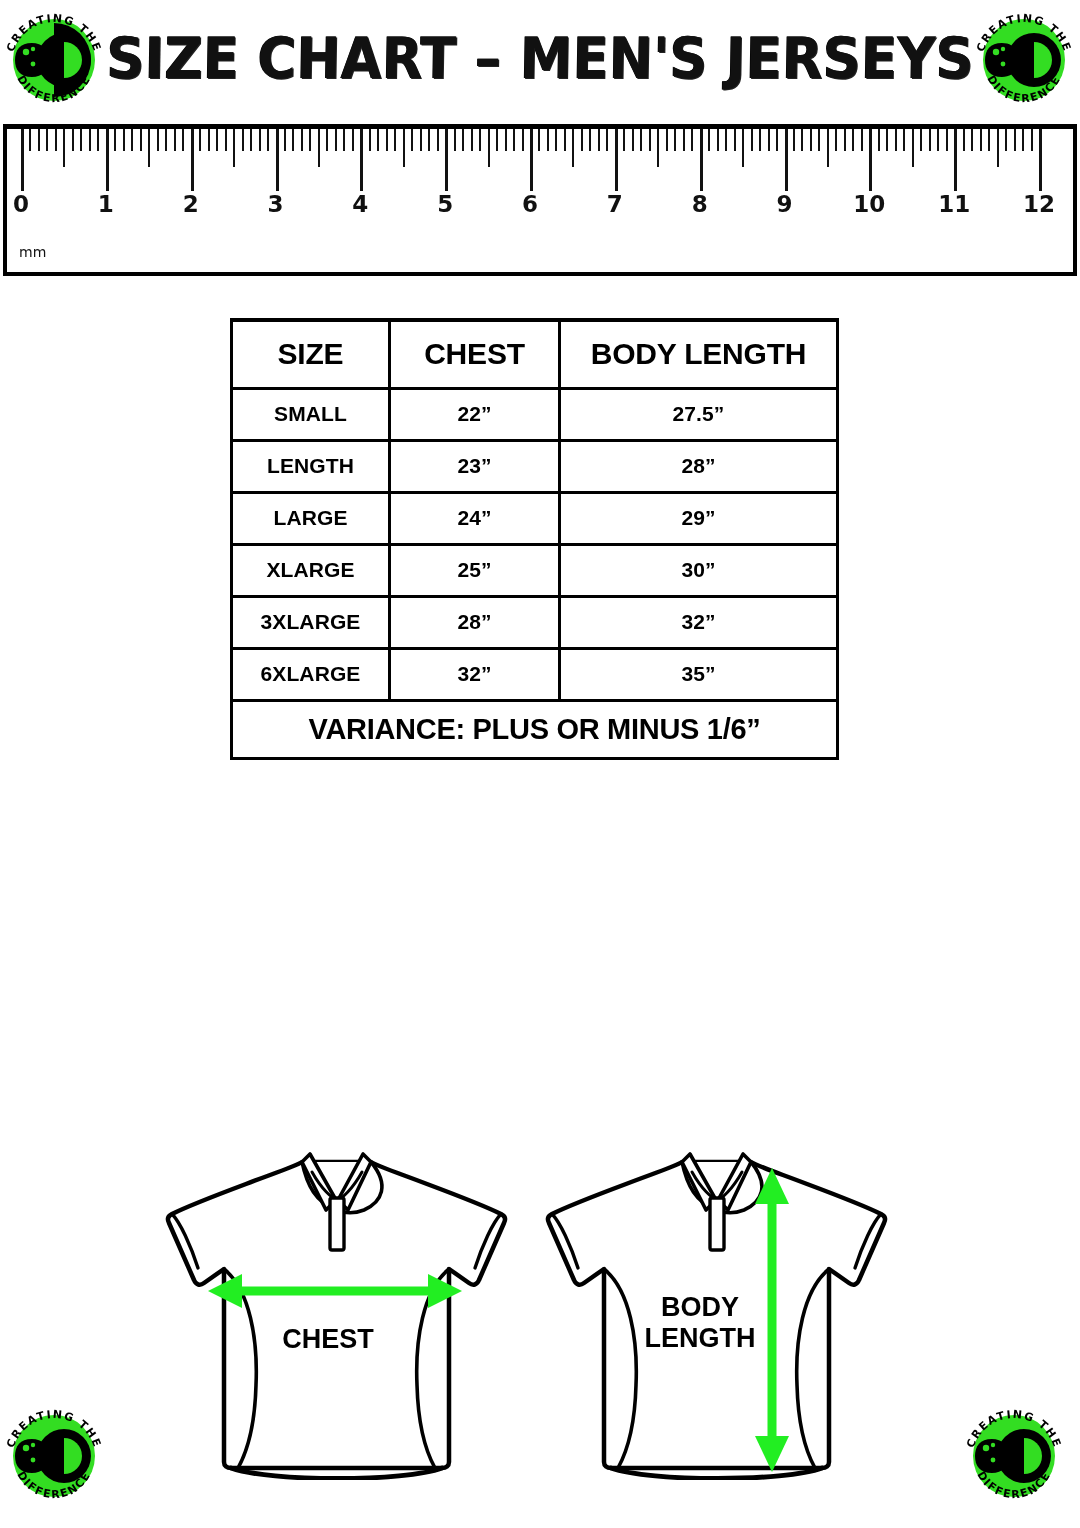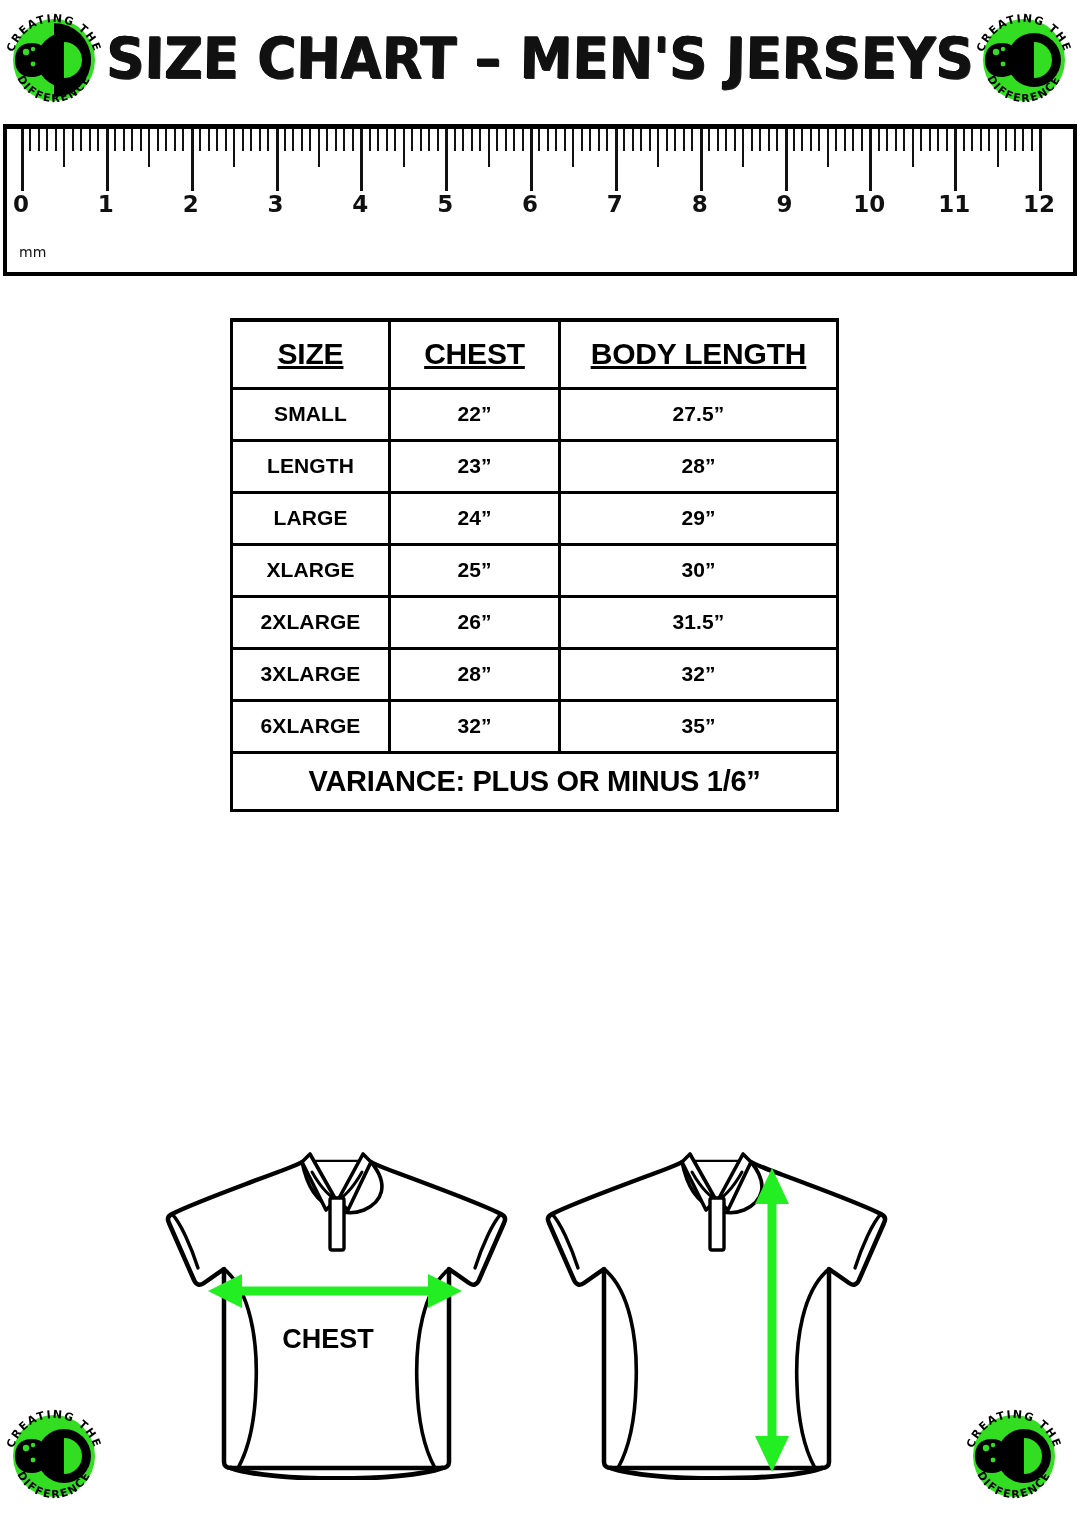--- a/index.html
+++ b/index.html
@@ -108,21 +108,21 @@
     letter-spacing: 0.1px;
   }
   .col-size   { width: 158px; }
   .col-chest  { width: 170px; }
   .col-length { width: 278px; }
   .variance-row td {
     font-size: 29px;
     height: 58px;
     letter-spacing: -0.3px;
   }
-  .size-table tr:first-child th { border-top-width: 4px; text-decoration: underline; }
+  .size-table tr:first-child th { border-top-width: 4px; }
 
   
   .notes {
     position: absolute;
     left: 30px; top: 980px;
     width: 1030px;
   }
   .note-line {
     font-family: "Liberation Sans", sans-serif;
     font-size: 26px;
@@ -372,25 +372,20 @@
           <td class="col-size">LARGE</td>
           <td class="col-chest">24”</td>
           <td class="col-length">29”</td>
         </tr>
         <tr>
           <td class="col-size">XLARGE</td>
           <td class="col-chest">25”</td>
           <td class="col-length">30”</td>
         </tr>
         <tr>
-          <td class="col-size">2XLARGE</td>
-          <td class="col-chest">26”</td>
-          <td class="col-length">31.5”</td>
-        </tr>
-        <tr>
           <td class="col-size">3XLARGE</td>
           <td class="col-chest">28”</td>
           <td class="col-length">32”</td>
         </tr>
         <tr>
           <td class="col-size">6XLARGE</td>
           <td class="col-chest">32”</td>
           <td class="col-length">35”</td>
         </tr>
       </tbody>
@@ -454,20 +449,22 @@
           <path d="M162 32 C172 50 182 58 187 60" fill="none" stroke-width="3"></path>
           <path d="M212 32 C202 50 192 58 188 60" fill="none" stroke-width="3"></path>
           <rect x="180" y="58" width="14" height="52" rx="2" fill="#fff" stroke-width="3.4"></rect>
         </g>
         <g>
           <line x1="242" y1="50" x2="242" y2="312" stroke="#22EE22" stroke-width="9"></line>
           <polygon points="242,28 225,64 259,64" fill="#22EE22"></polygon>
           <polygon points="242,332 225,296 259,296" fill="#22EE22"></polygon>
         </g>
       </svg>
+      <div class="shirt-label label-body">BODY
+LENGTH</div>
     </div>
   </div>
 
   <div class="logo bl">
     <svg viewBox="0 0 104 112" width="104" height="112">
       <circle cx="52" cy="56" r="41" fill="#33DD22"></circle>
       <circle cx="62" cy="56" r="27" fill="#000"></circle>
       <path d="M62 38 A18 18 0 0 1 62 74 Z" fill="#33DD22"></path>
       <path d="M30 39 C18 39 13 46 13 56 C13 66 18 73 30 73 C40 73 48 66 48 56 C48 46 40 39 30 39 Z" fill="#000"></path>
       <circle cx="24" cy="48" r="3.2" fill="#33DD22"></circle>

